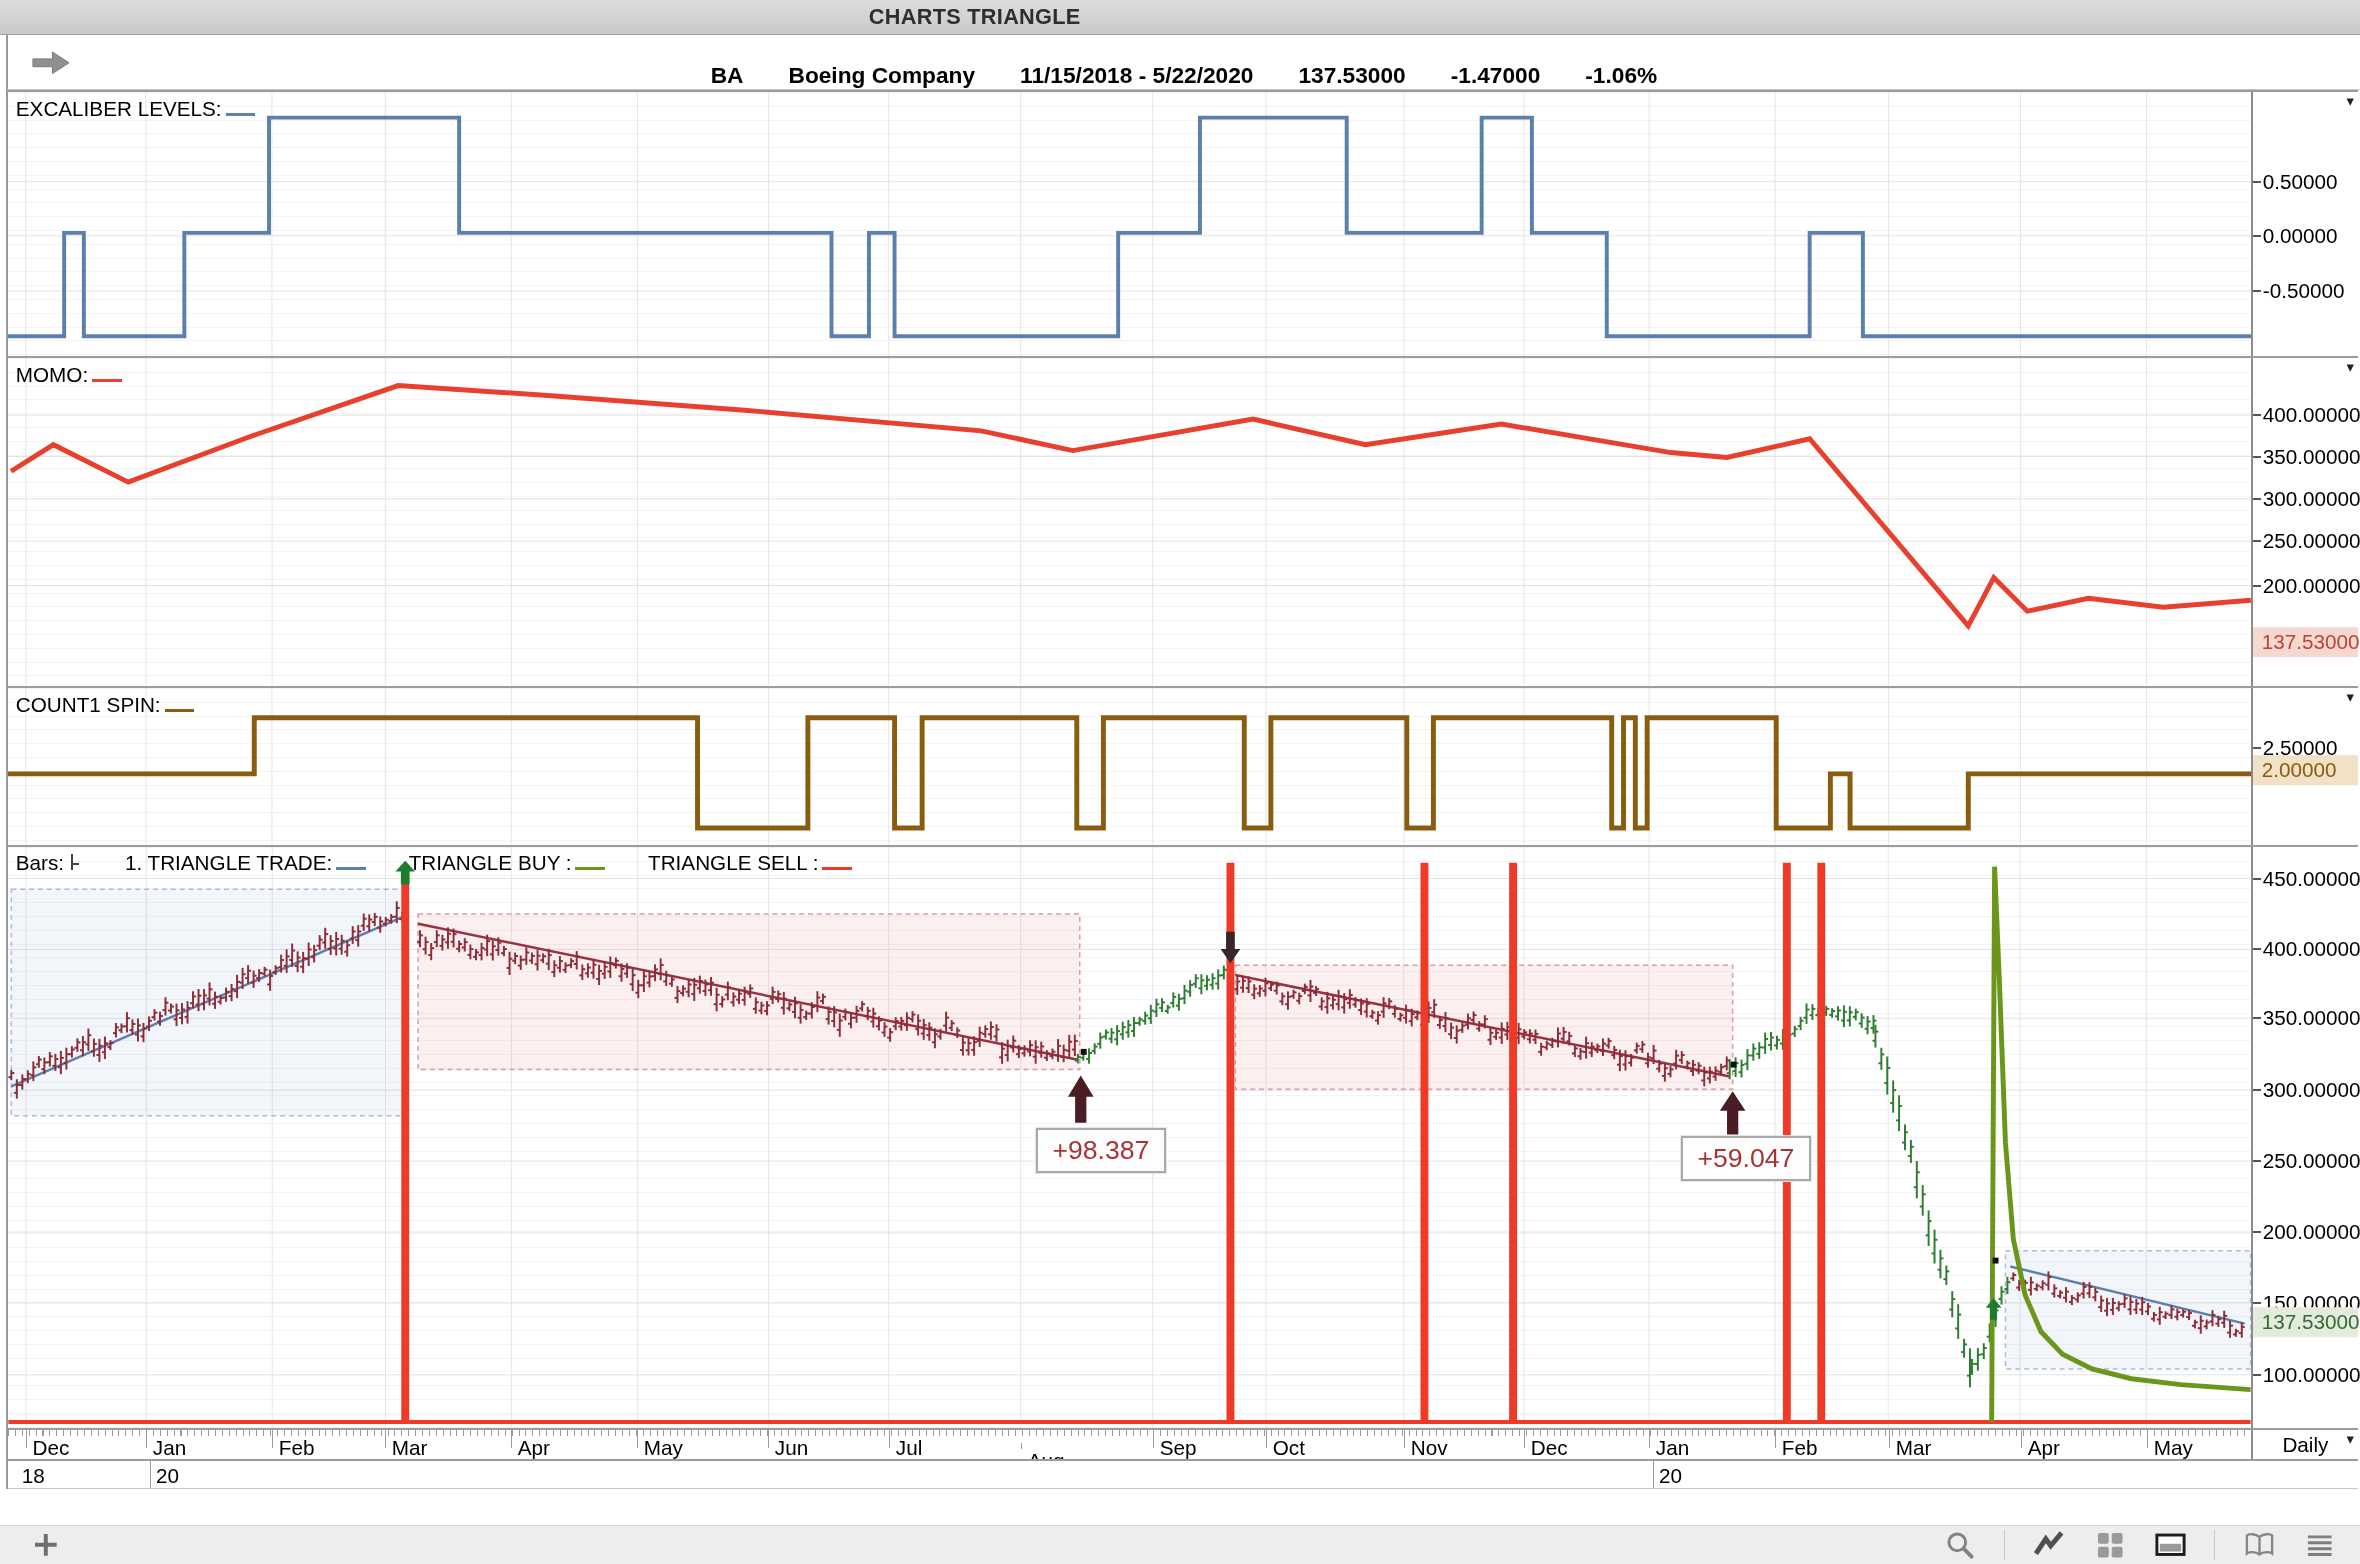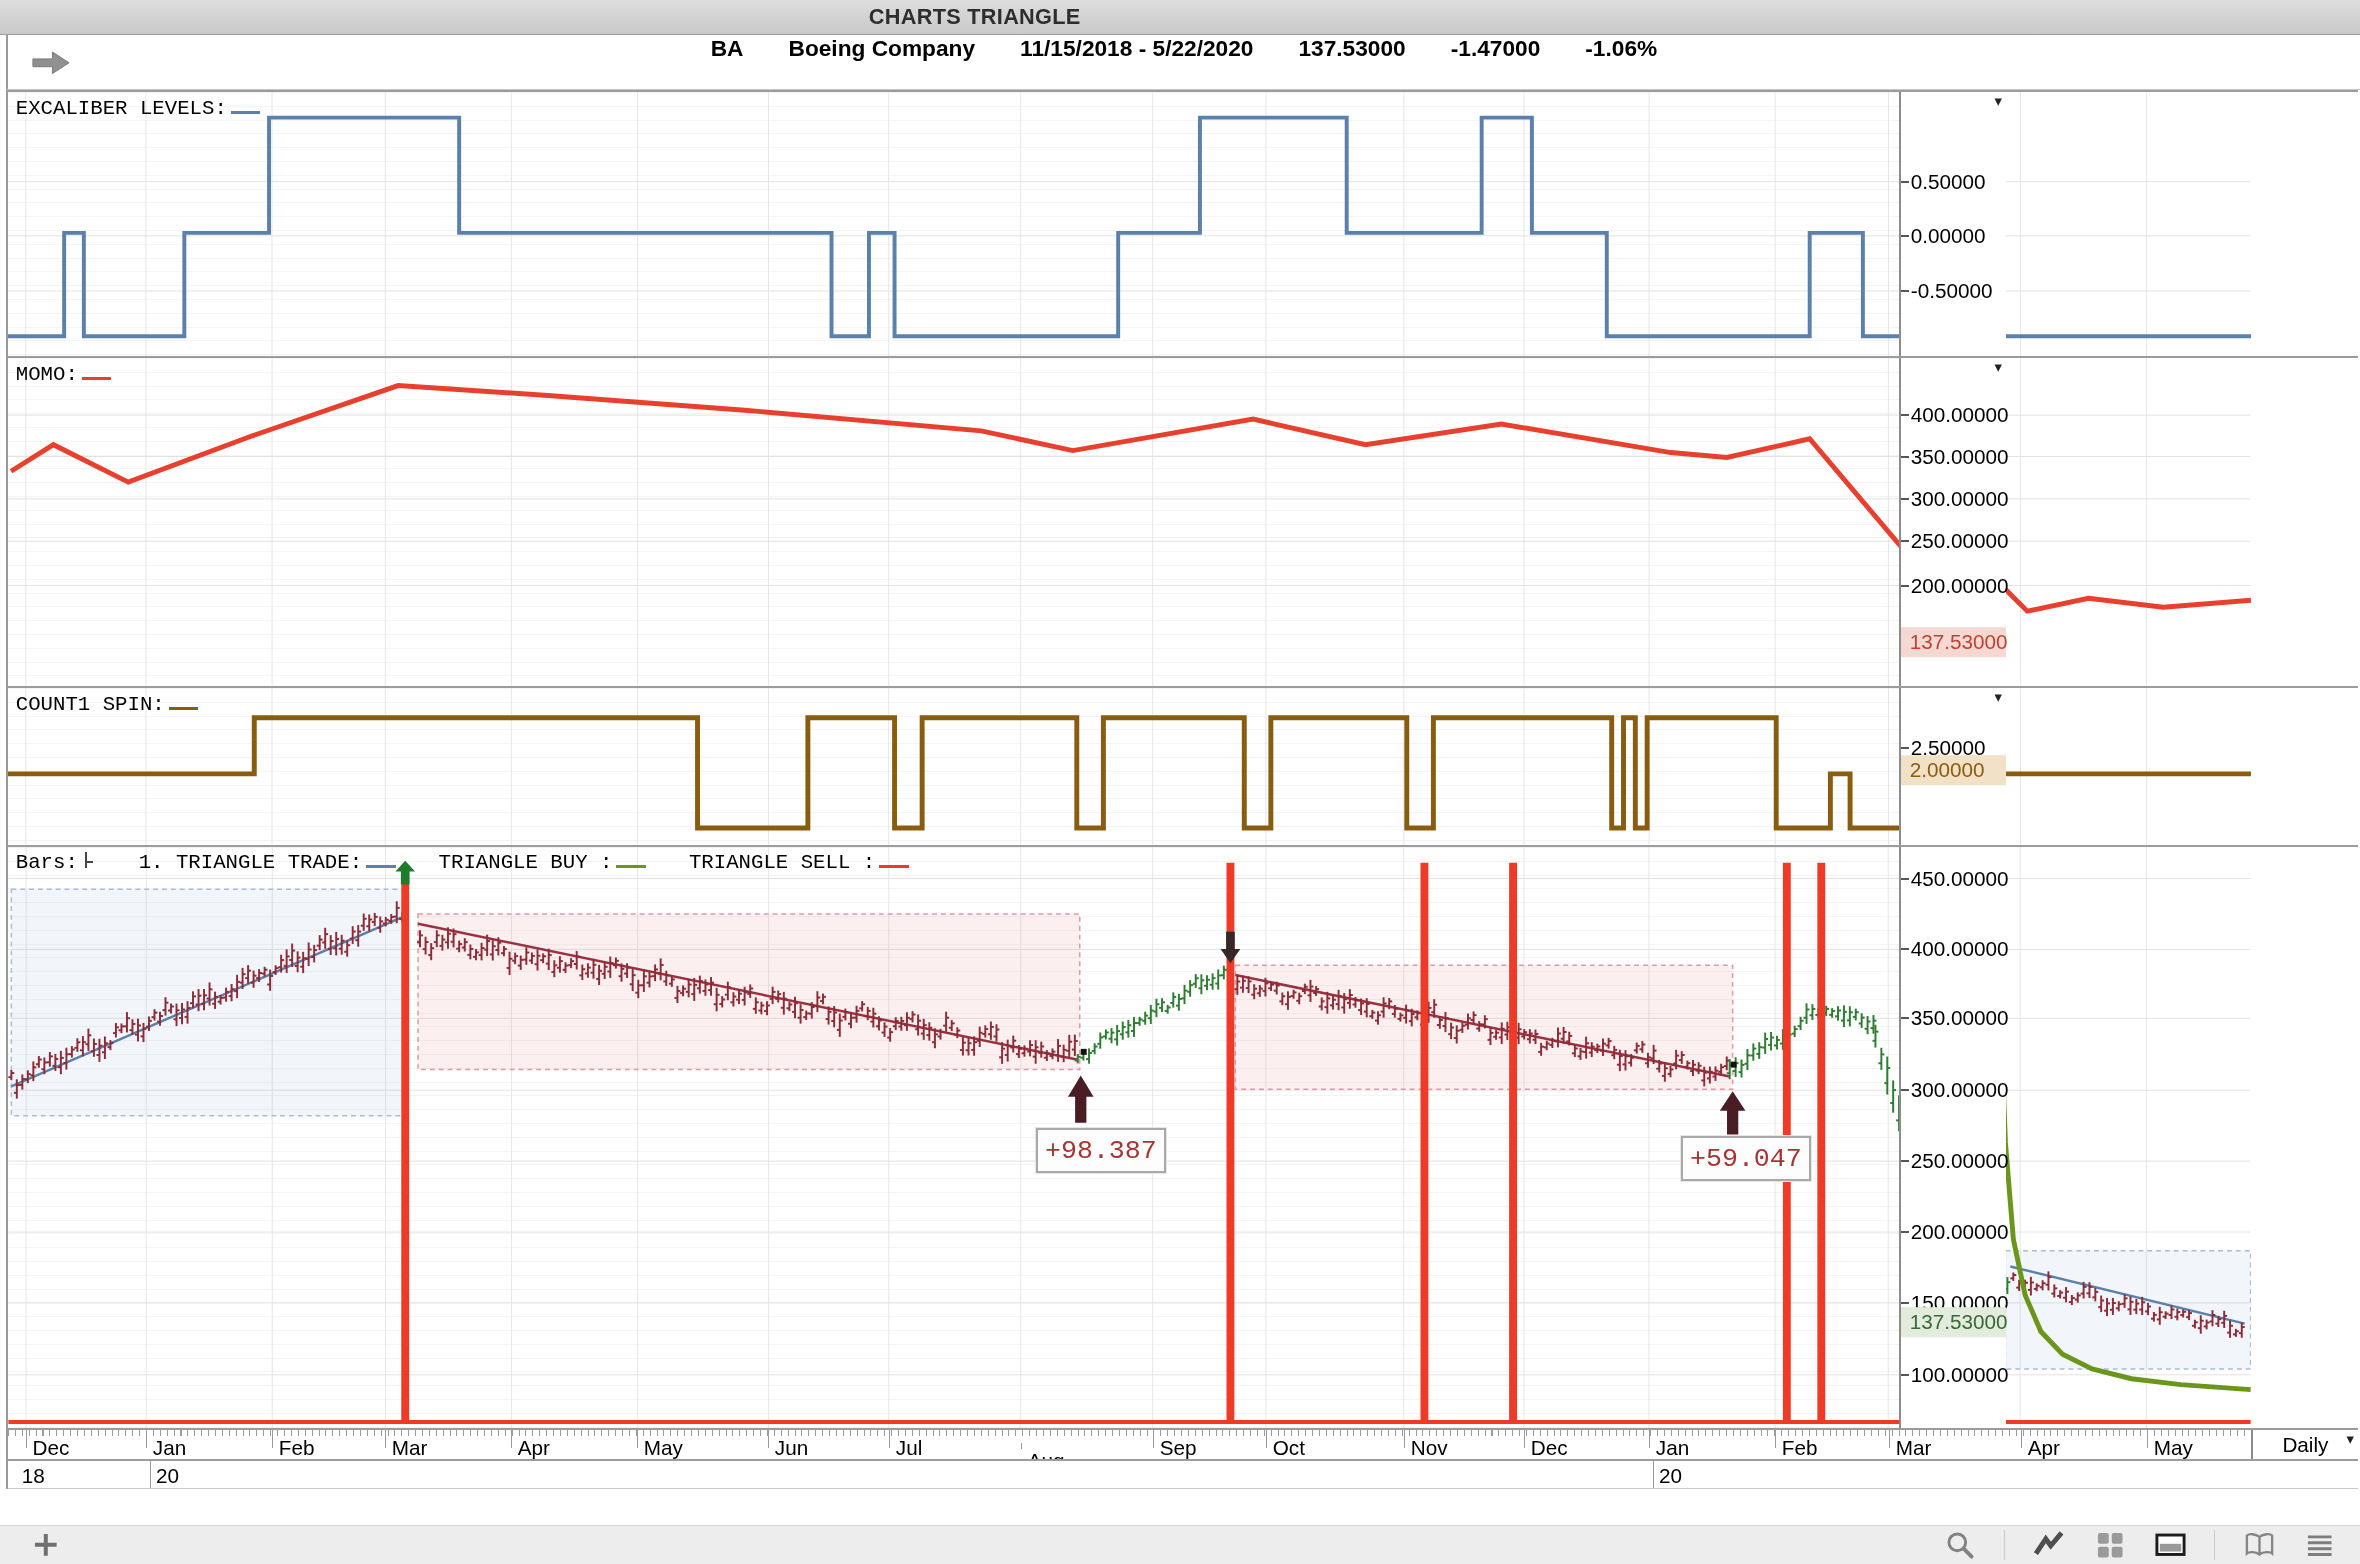--- a/index.html
+++ b/index.html
@@ -8,29 +8,29 @@
 
   
   .titlebar { height:35px; background:linear-gradient(#dddddd,#c9c9c9);
               border-bottom:1px solid #9f9f9f; position:relative; }
   .titlebar .title { position:absolute; left:41.3%; top:50%; transform:translate(-50%,-50%);
                      font-size:21.7px; font-weight:bold; color:#2e2e2e; letter-spacing:0.3px; }
 
   
   .header { height:55px; background:#fff; position:relative; margin-left:5.9px;
             border-left:2px solid #9a9a9a; border-bottom:1px solid #c6c6c6;
-            display:flex; align-items:flex-start; justify-content:center; gap:45px;
+            display:flex; align-items:flex-end; justify-content:center; gap:45px;
             font-size:22.7px; font-weight:bold; color:#000; }
   .header .goicon { position:absolute; left:21.7px; top:13.8px; }
 
   
   .rows { margin-left:5.9px; border-left:2px solid #9a9a9a; width:2352px; }
   .panel { display:flex; border-top:2px solid #9c9c9c; position:relative; background:#fff; }
-  .plot  { width:1891px; position:relative;
-           background-image:repeating-linear-gradient(to bottom,#f4f4f4 0,#f4f4f4 1px,transparent 1px,transparent 13.8px);font-family:Liberation Mono, monospace; }
+  .plot  { width:2243px; position:relative;
+           background-image:repeating-linear-gradient(to bottom,#f4f4f4 0,#f4f4f4 1px,transparent 1px,transparent 13.8px); }
   .plot svg { display:block; }
   .axis  { width:107px; border-left:2px solid #8c8c8c; position:relative; background:#fff;
            font-size:20.7px; color:#000; }
   .axlabel { position:absolute; left:9.9px; transform:translateY(-50%); white-space:nowrap; }
   .tick    { position:absolute; left:0; width:7.9px; height:2px; background:#555; }
   .tag     { position:absolute; left:0; right:0; height:29.6px; display:flex; align-items:center;
              padding-left:8.9px; font-size:20.7px; transform:translateY(-50%); z-index:2; }
   .collapse { position:absolute; right:3.9px; top:2px; font-size:14.8px; color:#222; z-index:3; cursor:pointer; line-height:1;}
 
   .panel-label { position:absolute; left:7.9px; top:4.9px; font-size:20.7px; color:#000; z-index:2;

